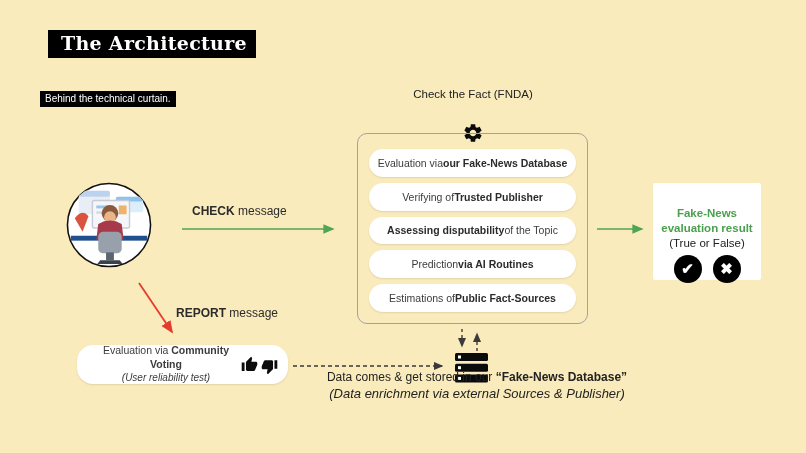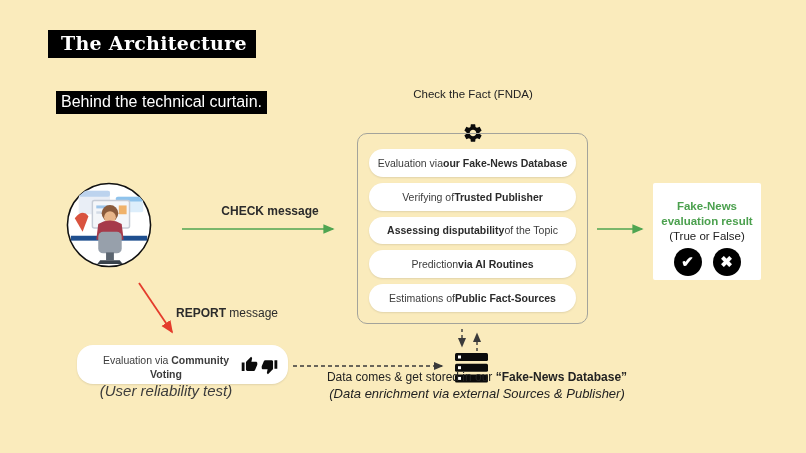--- a/index.html
+++ b/index.html
@@ -2,52 +2,52 @@
 <html><head>
 <meta charset="utf-8">
 <style>
   html,body{margin:0;padding:0;background:#faebbc;}
   .canvas{position:relative;width:806px;height:453px;background:#faebbc;overflow:hidden;
           font-family:"Liberation Sans", sans-serif;color:#2e2e2e;}
   .abs{position:absolute;}
   
   .title-box{left:48px;top:30px;background:#000;color:#fff;padding:2px 9px 4px 13px;
              font-family:"DejaVu Serif", serif;font-weight:bold;font-size:19px;letter-spacing:.3px;}
-  .subtitle-box{left:56px;top:91px;background:#000;color:#fff;padding:2px 5px 3px 5px;font-size:16px;}
+  .subtitle-box{left:40px;top:91px;background:#000;color:#fff;padding:2px 5px 3px 5px;font-size:10px;}
   
   .fnda-caption{left:353px;top:87px;width:240px;text-align:center;font-size:11.5px;color:#222;line-height:1.25;}
   .fnda-caption .l2{font-weight:bold;font-size:12px;}
   .gear{left:462px;top:122px;width:22px;height:22px;}
   
   .fnda-box{left:357px;top:133px;width:231px;height:191px;border:1px solid #a3a39b;border-radius:10px;
             box-sizing:border-box;display:flex;flex-direction:column;justify-content:flex-start;
             padding:15px 11px 11px 11px;gap:6px;}
   .pill{background:#fff;border-radius:14px;height:28px;display:flex;align-items:center;justify-content:center;
         font-size:10.5px;color:#3c3c3c;white-space:nowrap;box-shadow:0 1px 2px rgba(0,0,0,.10);}
   .pill b{font-weight:bold;color:#2b2b2b;}
   
   .flow-label{font-size:12px;color:#2b2b2b;white-space:nowrap;}
-  .check-label{left:200px;top:204px;width:140px;text-align:center;font-weight:bold;}
+  .check-label{left:192px;top:204px;width:140px;text-align:left;}
   .report-label{left:157px;top:306px;width:140px;text-align:center;}
   
   .person{left:65px;top:181px;width:88px;height:88px;}
   
   .result-box{left:653px;top:183px;width:108px;height:97px;background:#fff;border-radius:2px;
-              display:flex;flex-direction:column;align-items:center;padding-top:16px;box-sizing:border-box;}
+              display:flex;flex-direction:column;align-items:center;padding-top:23px;box-sizing:border-box;}
   .result-title{color:#4ba04e;font-weight:bold;font-size:11.5px;line-height:1.3;text-align:center;}
   .result-sub{font-size:11.5px;color:#222;margin-top:1px;}
   .result-icons{display:flex;gap:11px;margin-top:6px;}
   .round-icon{width:28px;height:28px;border-radius:50%;background:#000;color:#fff;display:flex;
               align-items:center;justify-content:center;font-size:15px;font-weight:bold;}
   
   .community-box{left:77px;top:345px;width:211px;height:39px;background:#fff;border-radius:16px;
-                 display:flex;align-items:flex-start;box-sizing:border-box;padding:9px 10px 0 14px;
+                 display:flex;align-items:center;box-sizing:border-box;padding:0 10px 0 14px;
                  box-shadow:0 1px 2px rgba(0,0,0,.10);}
   .community-text{flex:1;text-align:center;font-size:10.5px;color:#3c3c3c;line-height:1.3;}
-  .community-text i{font-size:15px;}
+  .community-text i{font-size:10px;}
   .thumbs{display:flex;align-items:center;gap:3px;}
   .thumbs svg{display:block;}
   
   .db-icon{left:455px;top:353px;width:33px;height:30px;}
   .db-caption{left:322px;top:370px;width:310px;text-align:center;font-size:12px;color:#222;line-height:1.3;white-space:nowrap;}
   .db-caption .l2{font-style:italic;font-size:13px;}
   svg.overlay{left:0;top:0;width:806px;height:453px;pointer-events:none;}
 </style>
 </head>
 <body>

